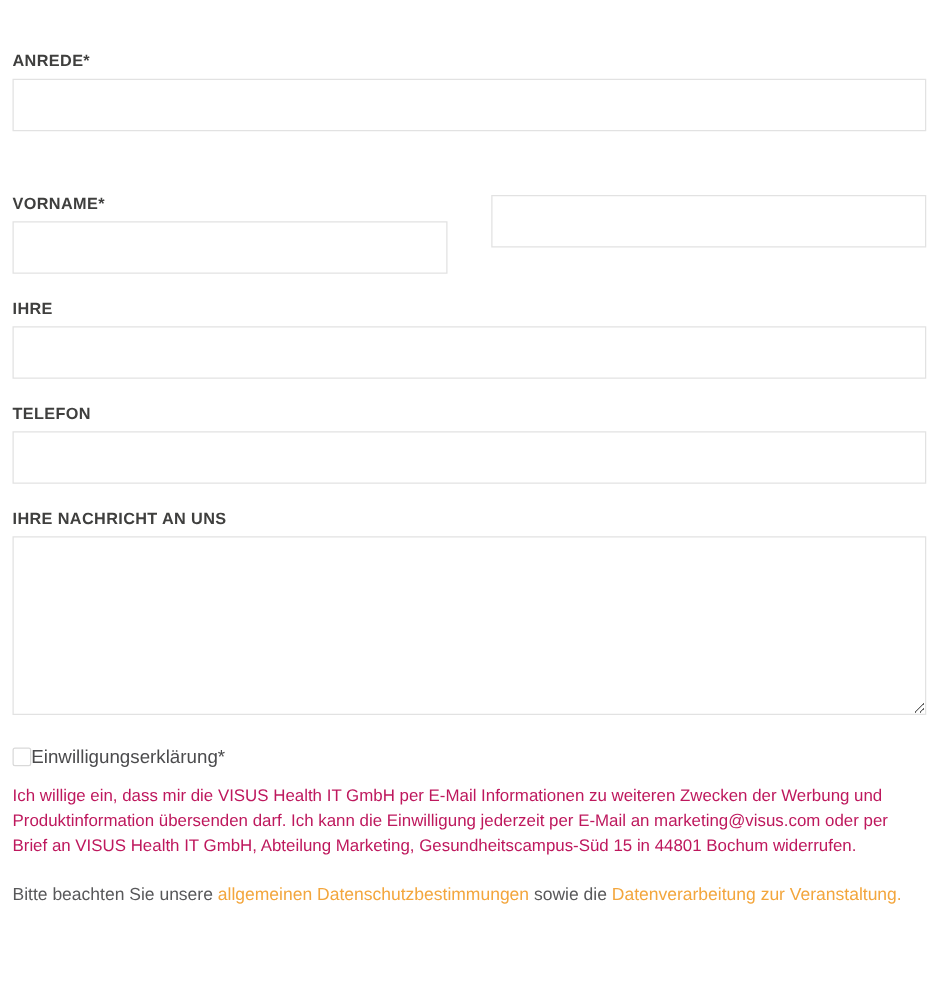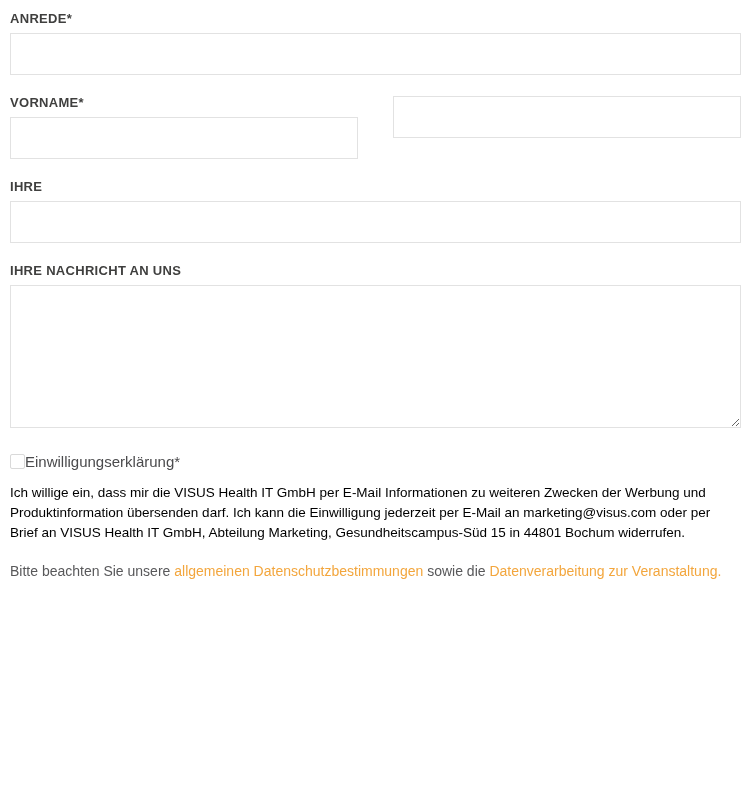--- a/index.html
+++ b/index.html
@@ -4,21 +4,21 @@
 <style>
   * { box-sizing: border-box; }
   html, body { margin: 0; padding: 0; background: #ffffff; }
   body {
     width: 750px;
     font-family: "Liberation Sans", sans-serif;
     color: #58585a;
   }
   .form-wrap { padding: 12px 9px 20px 10px; }
 
-  .row { display: flex; gap: 35px; }
+  .row { display: flex; gap: 35px; margin-top: 30px; }
   .col { flex: 1 1 0; min-width: 0; }
 
   .field { margin-bottom: 21px; }
   .field-label {
     display: block;
     font-size: 13px;
     line-height: 13px;
     font-weight: bold;
     color: #3f3f3e;
     letter-spacing: 0.3px;
@@ -65,21 +65,21 @@
   }
   .consent-label {
     font-size: 15px;
     color: #4b4b4d;
   }
 
   .consent-text {
     margin-top: 13px;
     font-size: 13.5px;
     line-height: 20px;
-    color: #000000;
+    color: #be185d;
   }
 
   .privacy-note {
     margin-top: 19px;
     font-size: 14px;
     line-height: 19px;
     color: #58585a;
   }
   .privacy-note a {
     color: var(--link-orange, #f3a63d);
@@ -107,20 +107,24 @@
     <div class="col field">
       <input type="text" class="text-input" style="">
     </div>
   </div>
 
   <div class="field">
     <label class="field-label">IHRE</label>
     <input type="text" class="text-input" style="">
   </div>
 
+  <div class="field">
+    <label class="field-label">TELEFON</label>
+    <input type="text" class="text-input" style="">
+  </div>
 
 
   <div class="field" style="margin-bottom:0;">
     <label class="field-label">IHRE NACHRICHT AN UNS</label>
     <textarea class="message-area" style=""></textarea>
   </div>
 
   <div class="consent-row">
     <span class="checkbox-box"></span>
     <span class="consent-label">Einwilligungserklärung*</span>

